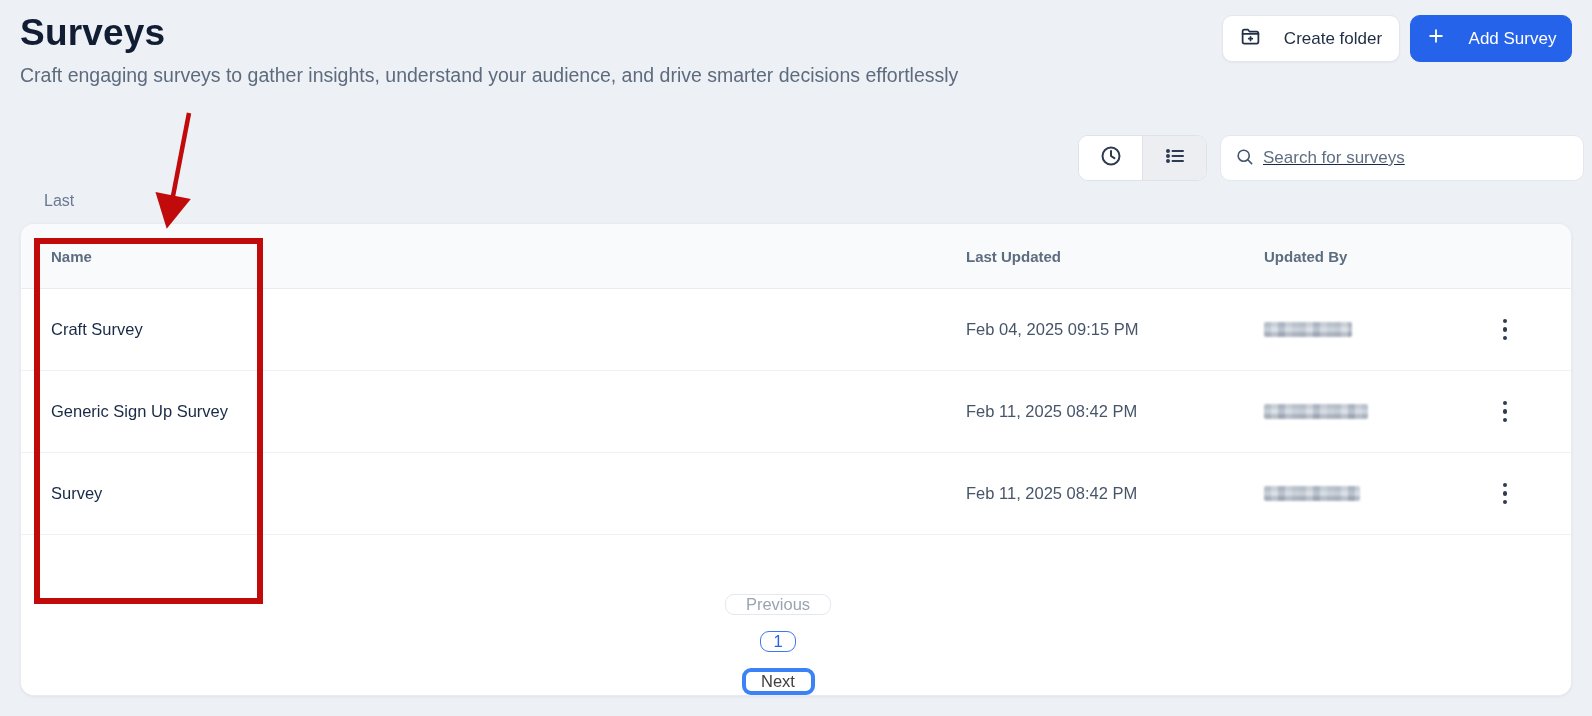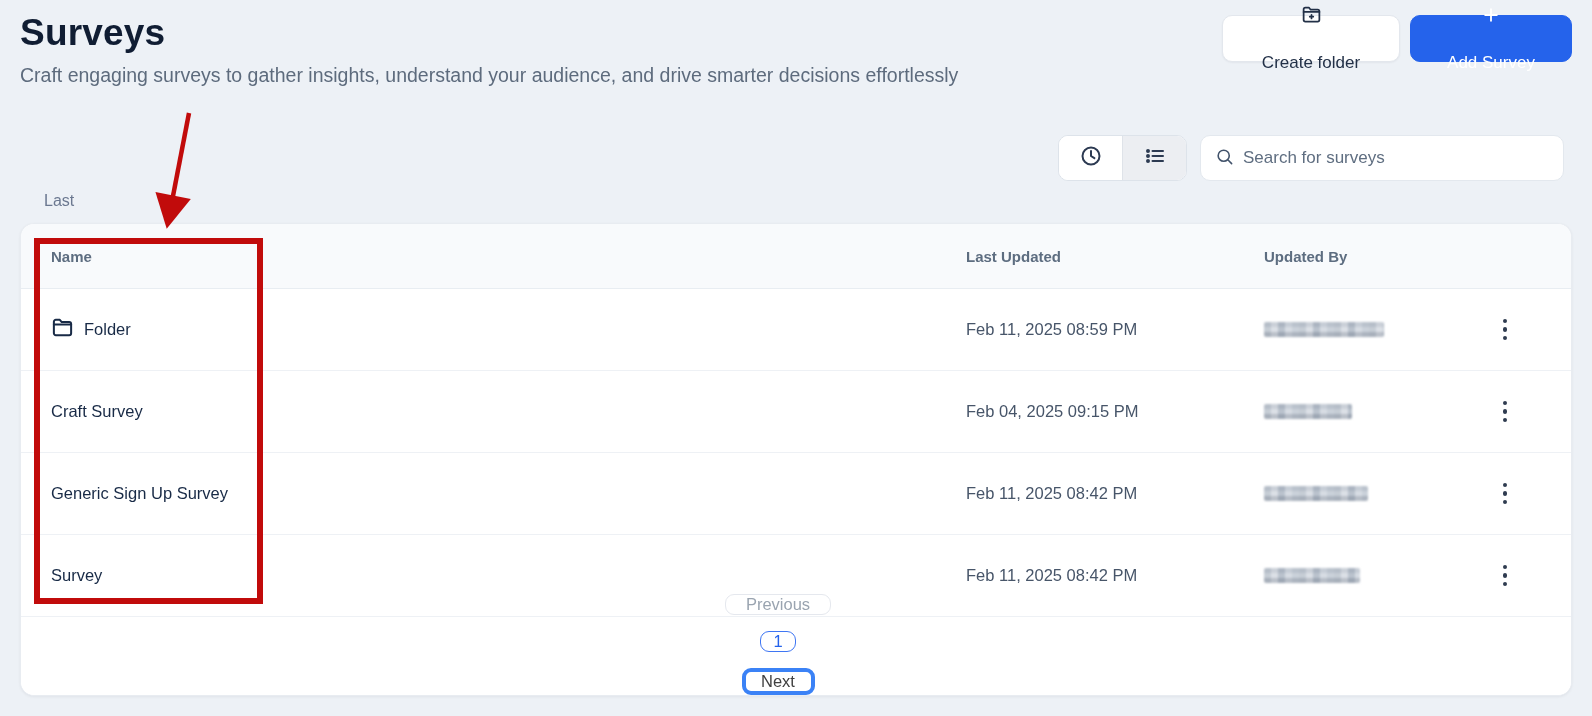--- a/index.html
+++ b/index.html
@@ -11,27 +11,27 @@
     overflow:hidden;
     color:#182a46;
   }
   .page { position:absolute; inset:0; }
 
   
   .page-title { position:absolute; left:20px; top:12px; font-size:37px; font-weight:700; color:#101d33; letter-spacing:.2px;text-align:center; }
   .page-subtitle { position:absolute; left:20px; top:64px; font-size:19.5px; color:#5d6b7d; }
 
   .header-actions { position:absolute; top:15px; right:20px; display:flex; gap:10px; }
-  .btn { display:flex; align-items:center; justify-content:center; gap:23px; height:47px; border-radius:10px; font-size:17px; cursor:pointer;flex-direction:column; }
+  .btn { display:flex; align-items:center; justify-content:center; gap:23px; height:47px; border-radius:10px; font-size:17px; cursor:pointer; }
   .btn-create { width:178px; background:#ffffff; border:1px solid #e3e7ed; color:#223047; font-weight:500; box-shadow:0 1px 2px rgba(16,24,40,.05); }
   .btn-add { width:162px; background:#2563eb; border:1px solid #2563eb; color:#ffffff; font-weight:500; }
   .btn svg { flex:0 0 auto; }
 
   
-  .toolbar { position:absolute; top:135px; right:28px; display:flex; gap:13px; align-items:flex-end; }
+  .toolbar { position:absolute; top:135px; right:8px; display:flex; gap:13px; align-items:flex-end;text-decoration:underline; }
   .view-toggle { display:flex; width:129px; height:46px; border:1px solid #dde3ea; border-radius:10px; overflow:hidden; background:#fff; }
   .view-seg { flex:1; display:flex; align-items:center; justify-content:center; cursor:pointer; }
   .view-seg.active { background:#ffffff; }
   .view-seg.inactive { background:#eceef2; border-left:1px solid #dfe3e9; }
   .search-box { width:364px; height:46px; background:#fff; border:1px solid #e3e8ee; border-radius:10px; display:flex; align-items:center; padding:0 14px; gap:9px; }
   .search-box input { border:none; outline:none; flex:1; font-size:17px; font-family:"Liberation Sans", sans-serif; color:#223047; background:transparent; }
   .search-box input::placeholder { color:#5f6e81; opacity:1; }
 
   
   .breadcrumb { position:absolute; left:44px; top:192px; font-size:16px; color:#6b7890; cursor:pointer; }
@@ -137,42 +137,20 @@
   <div class="breadcrumb">Last</div>
 
   <div class="card">
     <div class="t-grid t-head">
       <div class="th">Name</div>
       <div class="th">Last Updated</div>
       <div class="th">Updated By</div>
       <div class="th"></div>
     </div>
 
-    <div class="t-grid t-row">
-      <div class="cell-name">
-        <span>
-          <svg width="23" height="23" viewBox="0 0 24 24" class="icon-stroke" style="stroke:#182a46;stroke-width:2.1;">
-            <path d="M3 18V6a2 2 0 0 1 2-2h4.2l2 2.3H19a2 2 0 0 1 2 2V18a2 2 0 0 1-2 2H5a2 2 0 0 1-2-2Z"></path>
-            <path d="M3 8.8h18"></path>
-          </svg>
-        </span>
-        <span>Folder</span>
-      </div>
-      <div class="cell-date">Feb 11, 2025 08:59 PM</div>
-      <div class="cell-user">
-          <span class="redacted" style="width:120px;"></span>
-        </div>
-      <div class="cell-actions">
-        <span class="kebab">
-            <i></i>
-            <i></i>
-            <i></i>
-          </span>
-      </div>
-    </div>
 
     <div class="t-grid t-row">
       <div class="cell-name">
           <span>Craft Survey</span>
         </div>
       <div class="cell-date">Feb 04, 2025 09:15 PM</div>
       <div class="cell-user">
           <span class="redacted" style="width:88px;"></span>
         </div>
       <div class="cell-actions">

